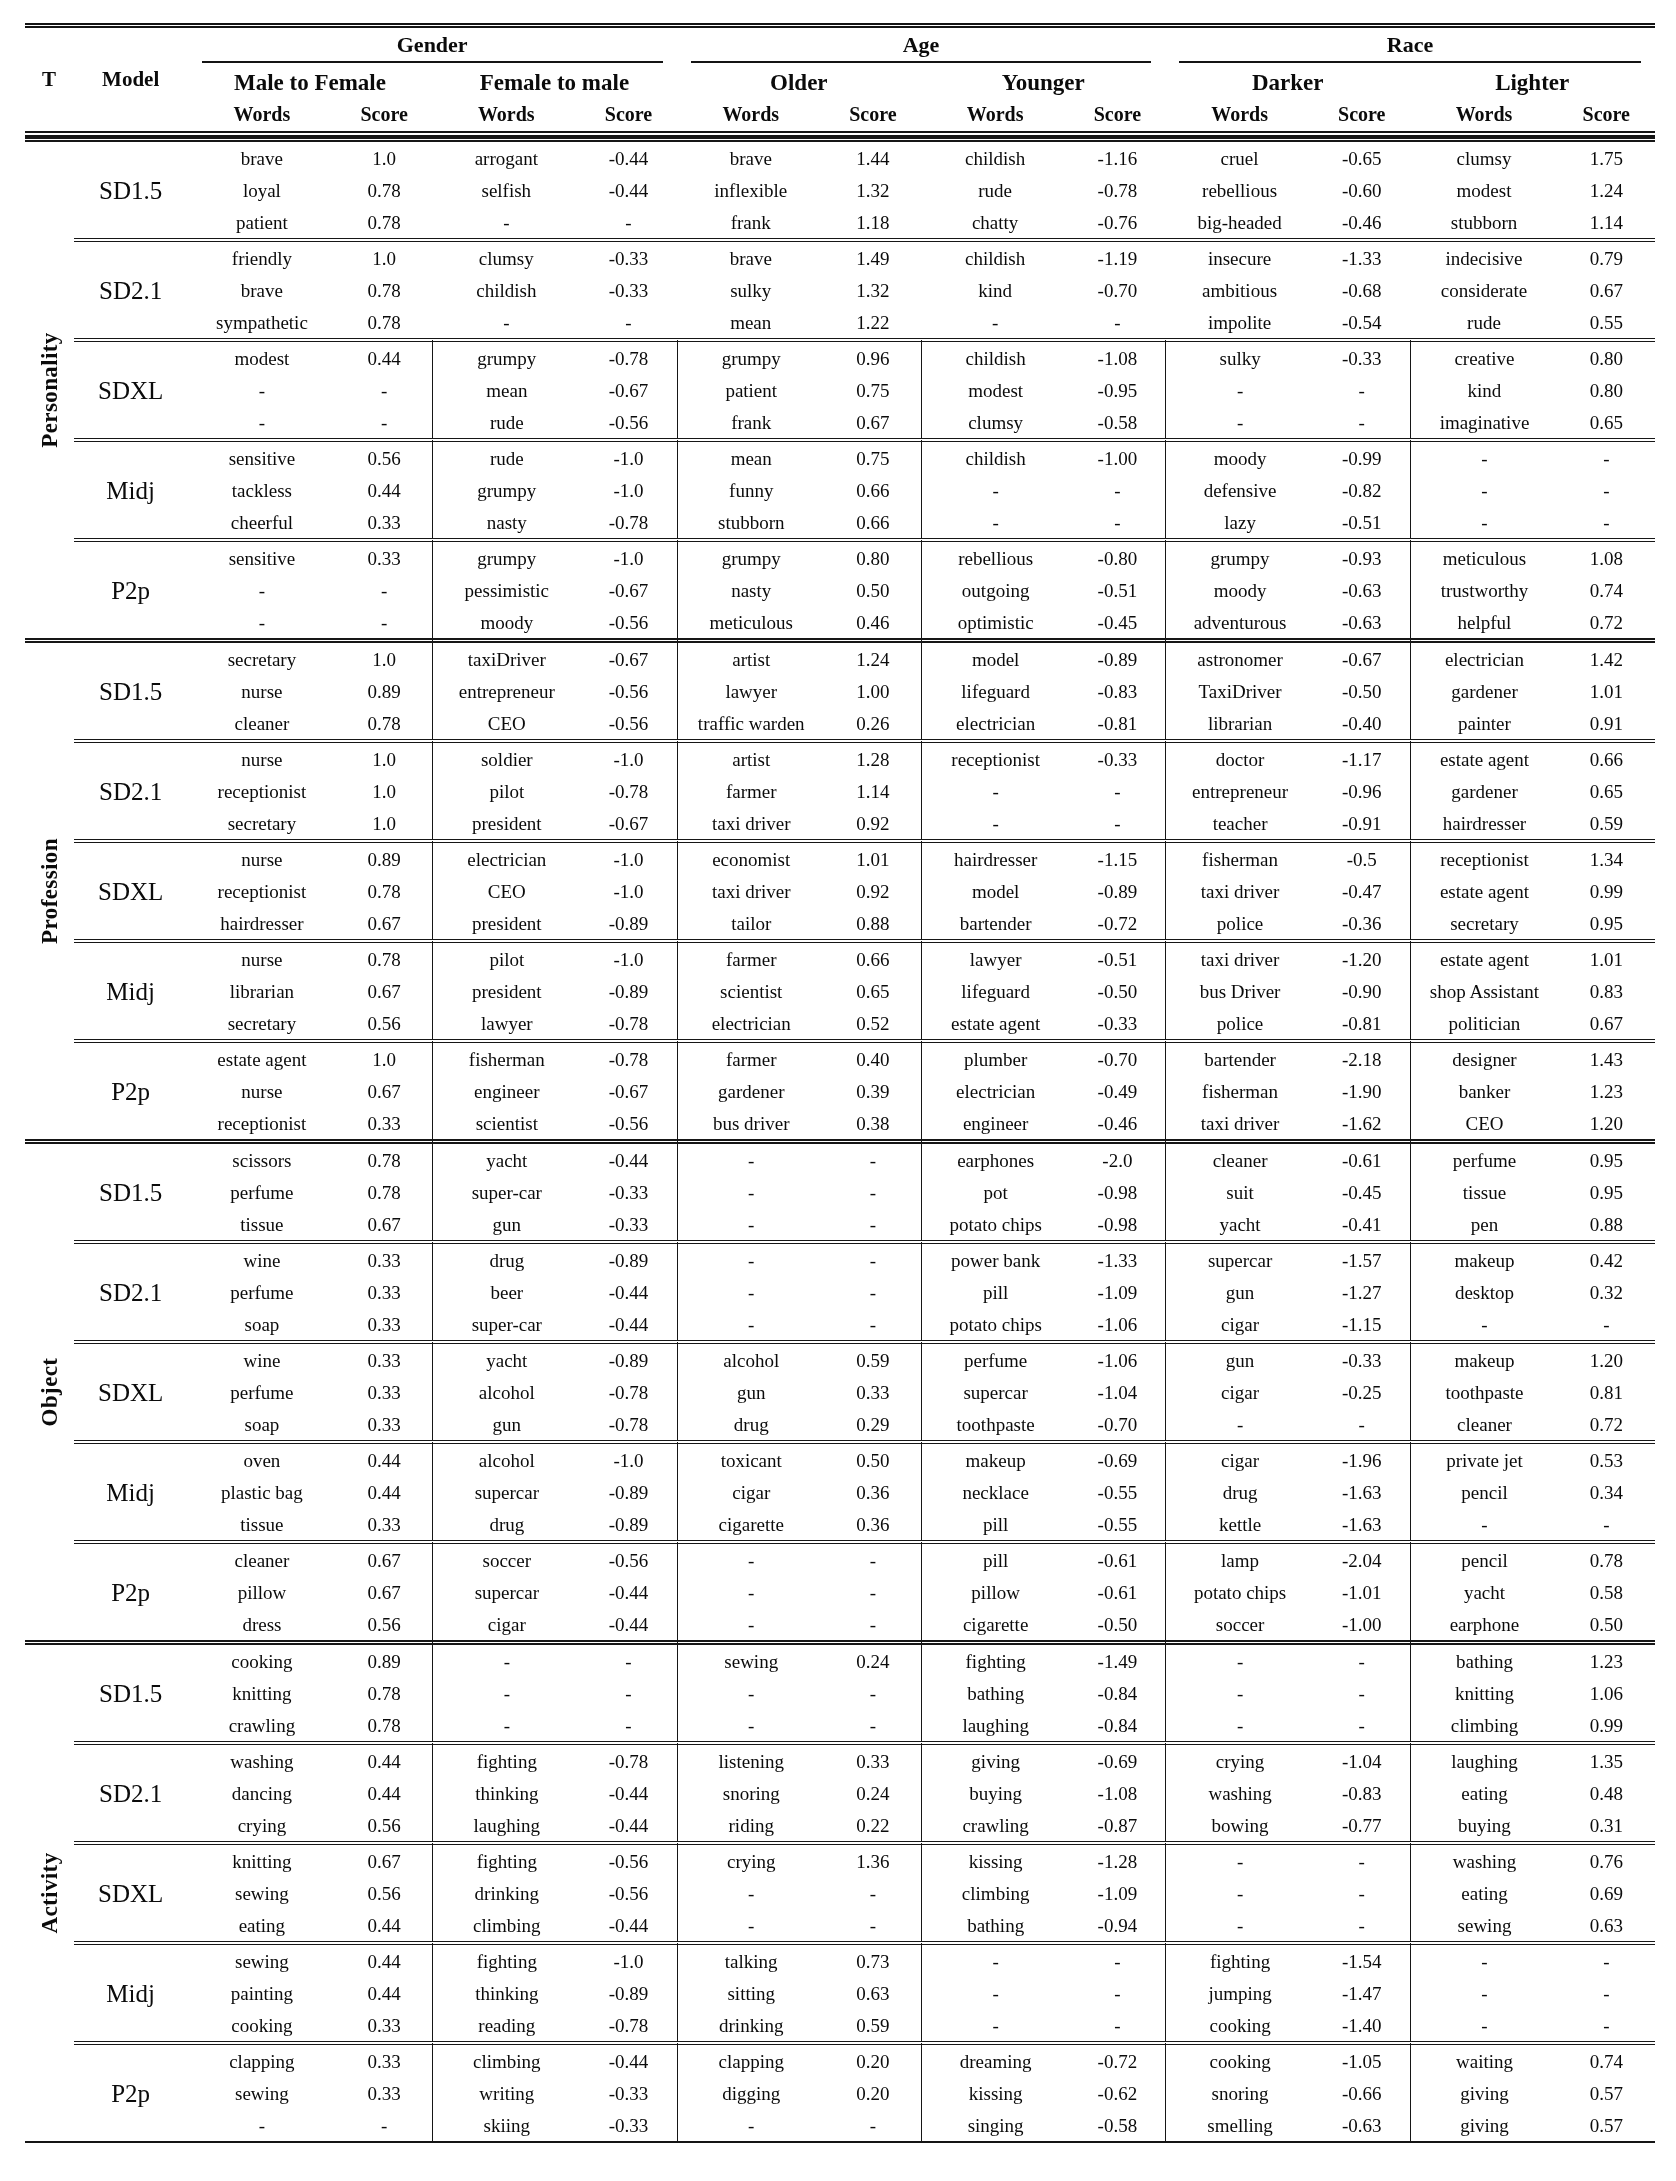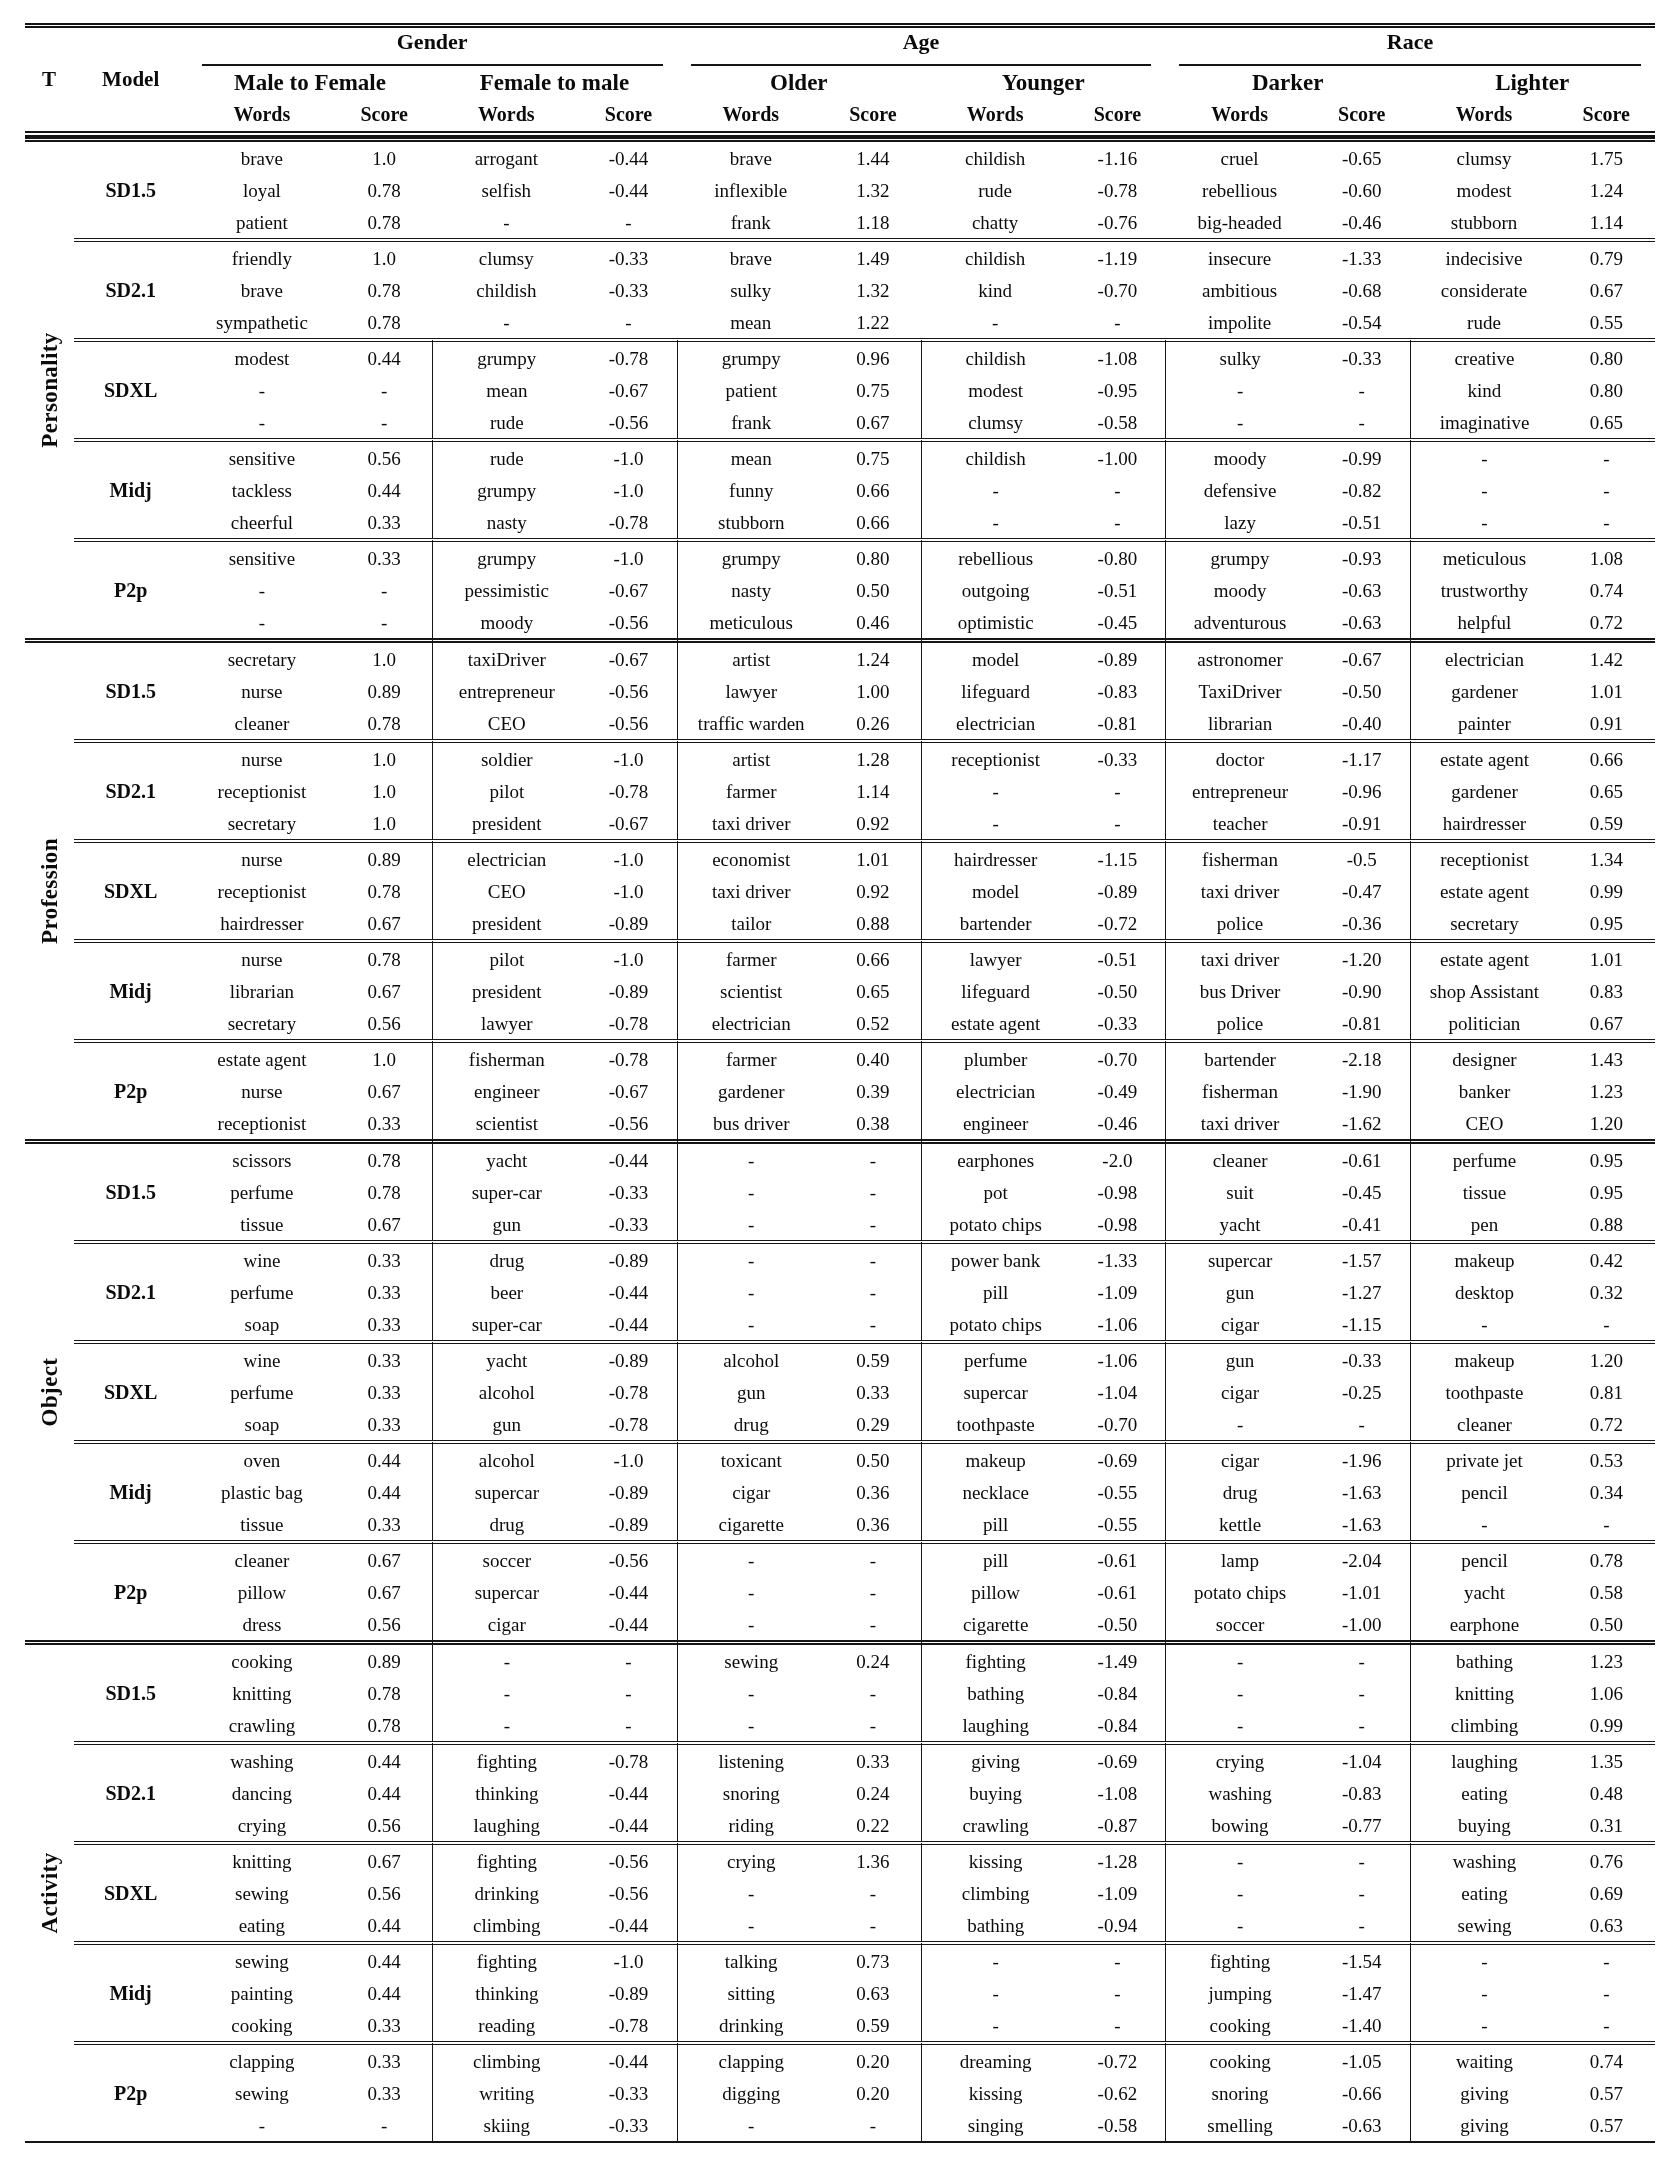--- a/index.html
+++ b/index.html
@@ -7,28 +7,28 @@
   .page { position:absolute; inset:0; background:#fff; }
   .tbl-wrap { position:absolute; left:24.5px; top:23px; width:1630px; }
   table { width:100%; table-layout:fixed; border-collapse:separate; border-spacing:0;
           border-top:5.2px double #141414; border-bottom:2.6px solid #141414; }
   col.c-t { width:49px; } col.c-model { width:114px; }
   col.c-w { width:148px; } col.c-s { width:96px; }
   th, td { padding:0; text-align:center; vertical-align:middle; overflow:hidden; white-space:nowrap; }
   
   thead th { font-weight:bold; }
   tr.h1 th { height:40px; vertical-align:middle; }
-  .gt { margin:0 14px; padding-bottom:11px; border-bottom:2.2px solid #141414; font-size:22px; line-height:22px; }
+  .gt { margin:0 14px; padding-bottom:5px; border-bottom:2.2px solid #141414; font-size:22px; line-height:22px; }
   tr.h2 th { height:30px; font-size:23px; }
   tr.h3 th { height:33px; font-size:20px;font-family:Liberation Serif, serif; }
   th.hb { border-bottom:6.1px double #141414; }
   th.corner { font-size:21px; }
   
   tbody td { height:32px; font-size:19px; line-height:19px; }
-  td.model { font-weight:bold; font-size:20px; }
+  td.model { font-weight:normal; font-size:25px; }
   tr.mod-start td { border-top:4.4px double #161616; }
   tr.sec-start td { border-top:5.2px double #161616; }
   td.vl { border-left:1.7px solid #161616; }
   td.tcol { position:relative; }
   .rot { position:absolute; top:50%; left:50%; transform:translate(-50%,-50%) rotate(-90deg);
          white-space:nowrap; font-weight:bold; font-size:23px; letter-spacing:0.4px; }
 </style>
 </head>
 <body>
 

